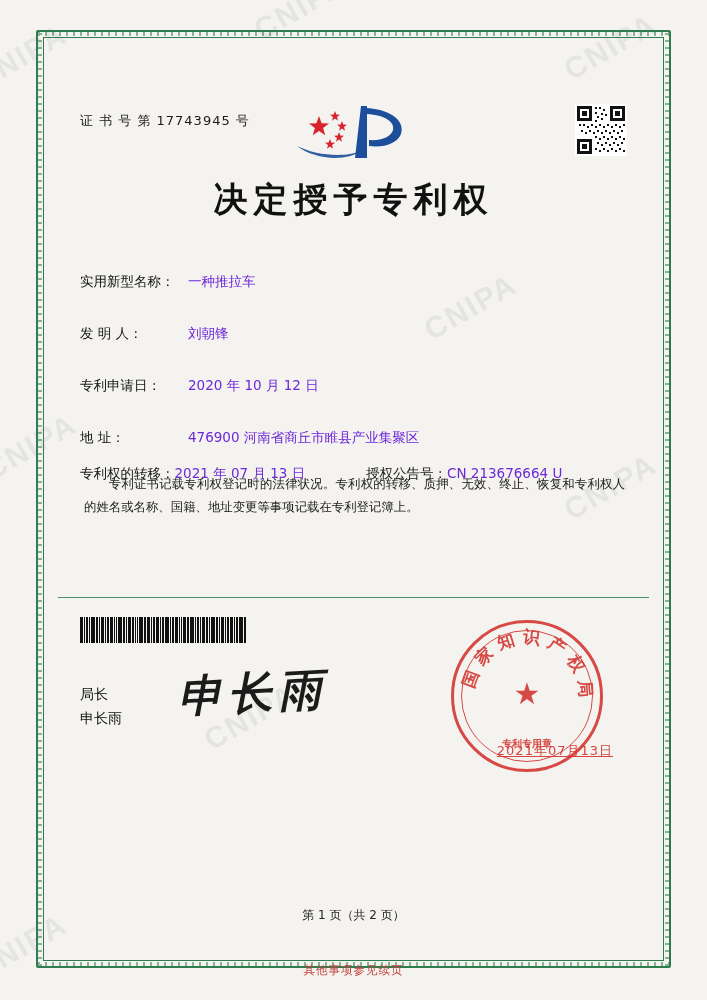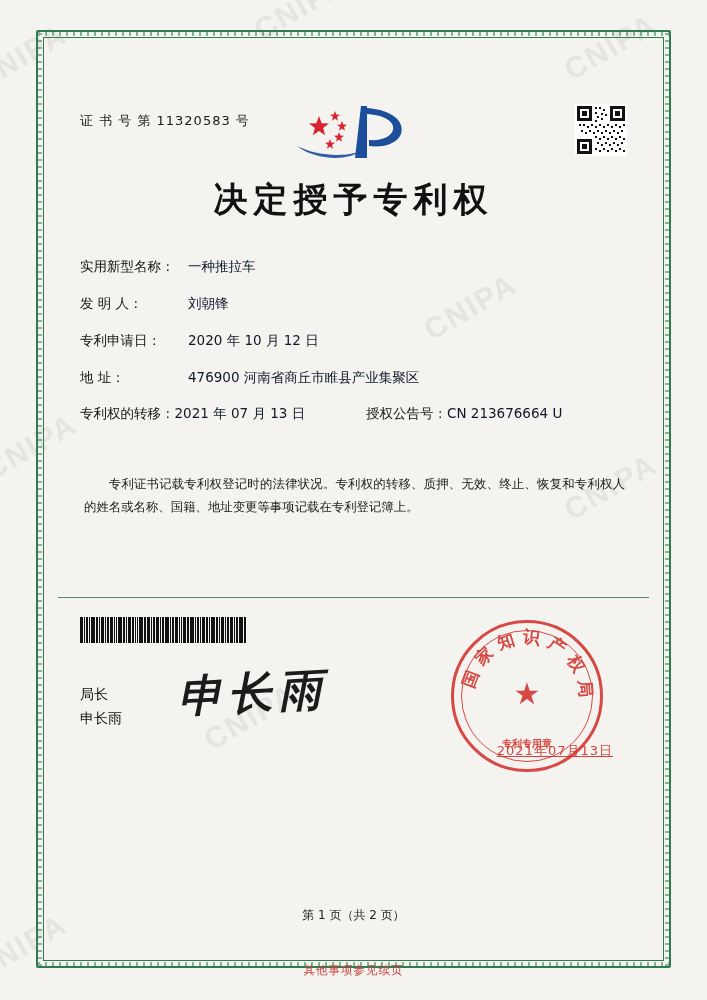--- a/index.html
+++ b/index.html
@@ -133,23 +133,23 @@
     margin-bottom: 19px;
     white-space: nowrap;
     line-height: 18px;
   }
   .field-label {
     display: inline-block;
     color: #161616;
   }
   .field-value {
     display: inline-block;
-    color: #0f172a;
-  }
-  .lbl-w1 { width: 108px; }
+    color: #6d28d9;
+  }
+  .lbl-w1 { width: 108px; margin-top: 15px; }
 
   .dual-row {
     display: flex;
     font-size: 13.5px;
     color: #161616;
     margin-bottom: 8px;
   }
   .dual-left { width: 286px; }
   .dual-right { flex: 1; }
 
@@ -293,21 +293,21 @@
   <div class="wm" style="left:-30px;  top:930px;">CNIPA</div>
 </div>
 
 <div class="certificate">
   <div class="frame-outer"></div>
   <div class="frame-band"></div>
   <div class="frame-inner"></div>
 
   <div class="content">
 
-    <div class="cert-no">证 书 号 第 11320583 号</div>
+    <div class="cert-no">证 书 号 第 17743945 号</div>
 
     <div class="qr">
       <svg width="52" height="52" viewBox="0 0 52 52" aria-hidden="true">
         <rect x="0" y="0" width="52" height="52" fill="#ffffff"></rect>
         <g fill="#111111">
           <rect x="2" y="2" width="15" height="15"></rect>
             <rect x="5" y="5" width="9" height="9" fill="#fff"></rect>
             <rect x="7" y="7" width="5" height="5"></rect>
           <rect x="35" y="2" width="15" height="15"></rect>
             <rect x="38" y="5" width="9" height="9" fill="#fff"></rect>

